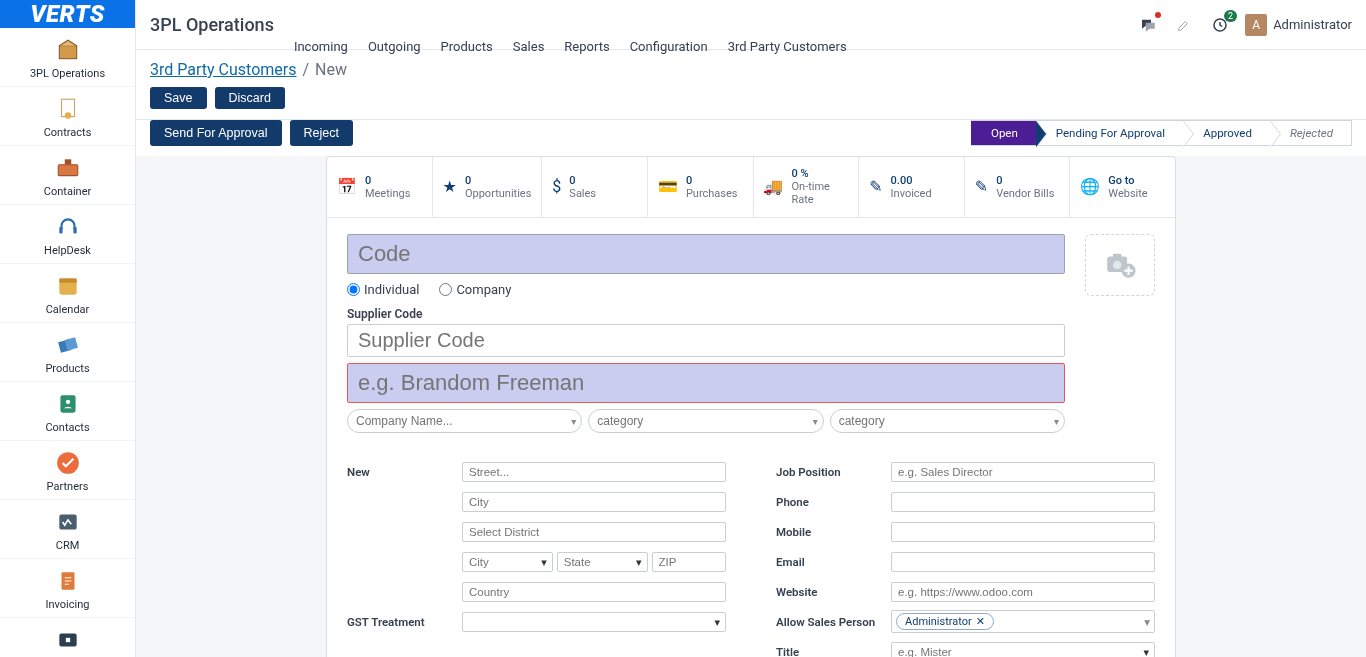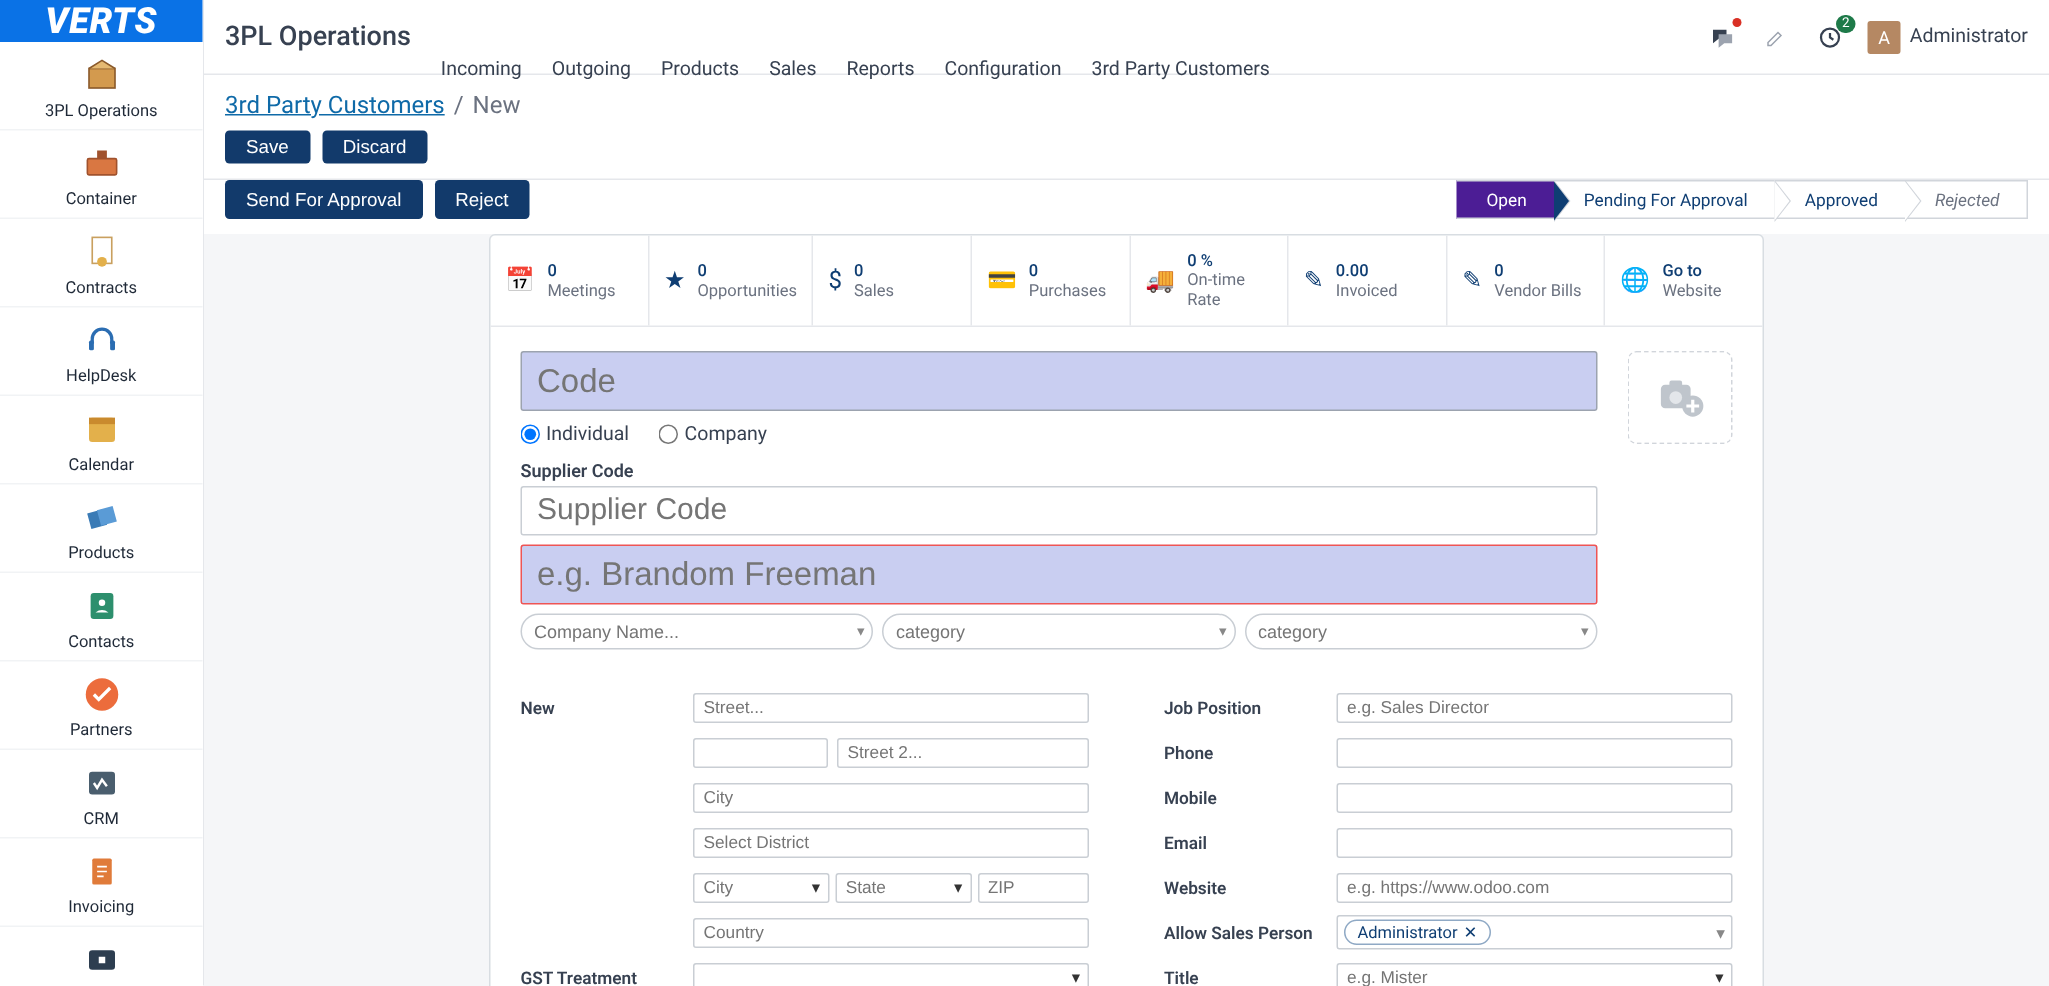--- a/index.html
+++ b/index.html
@@ -344,34 +344,34 @@
           <svg width="26" height="26" viewBox="0 0 24 24">
             <rect x="4" y="8" width="16" height="12" fill="#d39a4e" stroke="#8b5a2b"></rect>
             <path d="M4 8 L12 3 L20 8" fill="#e5b972" stroke="#8b5a2b"></path>
           </svg>
         </span>
       <span class="label">3PL Operations</span>
     </div>
     <div class="sidebar-item">
       <span class="icon">
           <svg width="26" height="26" viewBox="0 0 24 24">
+            <rect x="6" y="3" width="12" height="16" fill="#fff" stroke="#c9a05f"></rect>
+            <circle cx="12" cy="18" r="3" fill="#e3b04b"></circle>
+          </svg>
+        </span>
+      <span class="label">Contracts</span>
+    </div>
+    <div class="sidebar-item">
+      <span class="icon">
+          <svg width="26" height="26" viewBox="0 0 24 24">
             <rect x="3" y="9" width="18" height="10" fill="#d97742" stroke="#a0522d" rx="1"></rect>
             <rect x="9" y="4" width="6" height="5" fill="#a0522d"></rect>
           </svg>
         </span>
       <span class="label">Container</span>
-    </div>
-    <div class="sidebar-item">
-      <span class="icon">
-          <svg width="26" height="26" viewBox="0 0 24 24">
-            <rect x="6" y="3" width="12" height="16" fill="#fff" stroke="#c9a05f"></rect>
-            <circle cx="12" cy="18" r="3" fill="#e3b04b"></circle>
-          </svg>
-        </span>
-      <span class="label">Contracts</span>
     </div>
     <div class="sidebar-item">
       <span class="icon">
           <svg width="26" height="26" viewBox="0 0 24 24">
             <path d="M6 14 v-3 a6 6 0 0 1 12 0 v3" fill="none" stroke="#2b6db2" stroke-width="2"></path>
             <rect x="4" y="12" width="3" height="6" fill="#2b6db2" rx="1"></rect>
             <rect x="17" y="12" width="3" height="6" fill="#2b6db2" rx="1"></rect>
           </svg>
         </span>
       <span class="label">HelpDesk</span>
@@ -616,27 +616,20 @@
           <div class="form-grid">
 
             <div class="form-col">
               <div class="form-row">
                 <div class="form-label">New</div>
                 <div class="form-field addr-inputs">
                   <input class="sm-input" placeholder="Street..." style="">
                 </div>
               </div>
               <div class="form-row">
-                <div class="form-label"></div>
-                <div class="form-field" style="display:flex;gap:6px;">
-                  <input class="sm-input" style="width: 90px;">
-                  <div style="flex:1"><input class="sm-input" placeholder="Street 2..." style=""></div>
-                </div>
-              </div>
-              <div class="form-row">
                   <div class="form-label"></div>
                   <div class="form-field"><input class="sm-input" placeholder="City" style=""></div>
                 </div>
               <div class="form-row">
                   <div class="form-label"></div>
                   <div class="form-field"><input class="sm-input" placeholder="Select District" style=""></div>
                 </div>
               <div class="form-row">
                   <div class="form-label"></div>
                 <div class="form-field multi">

